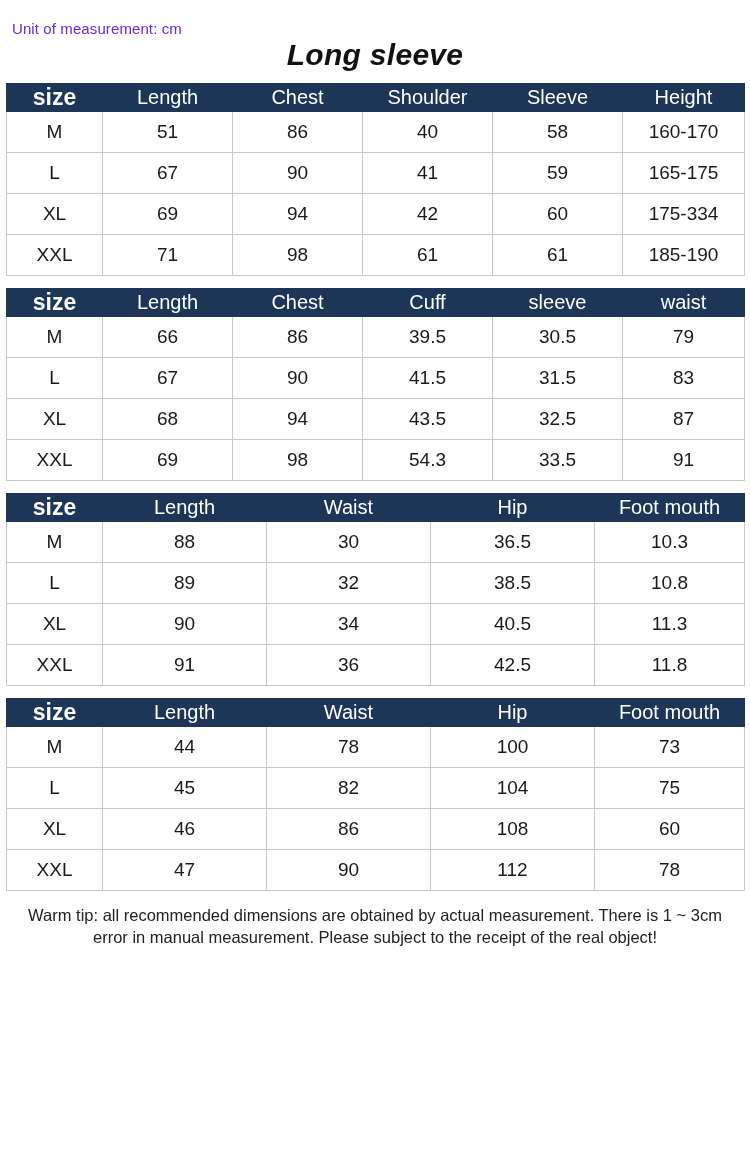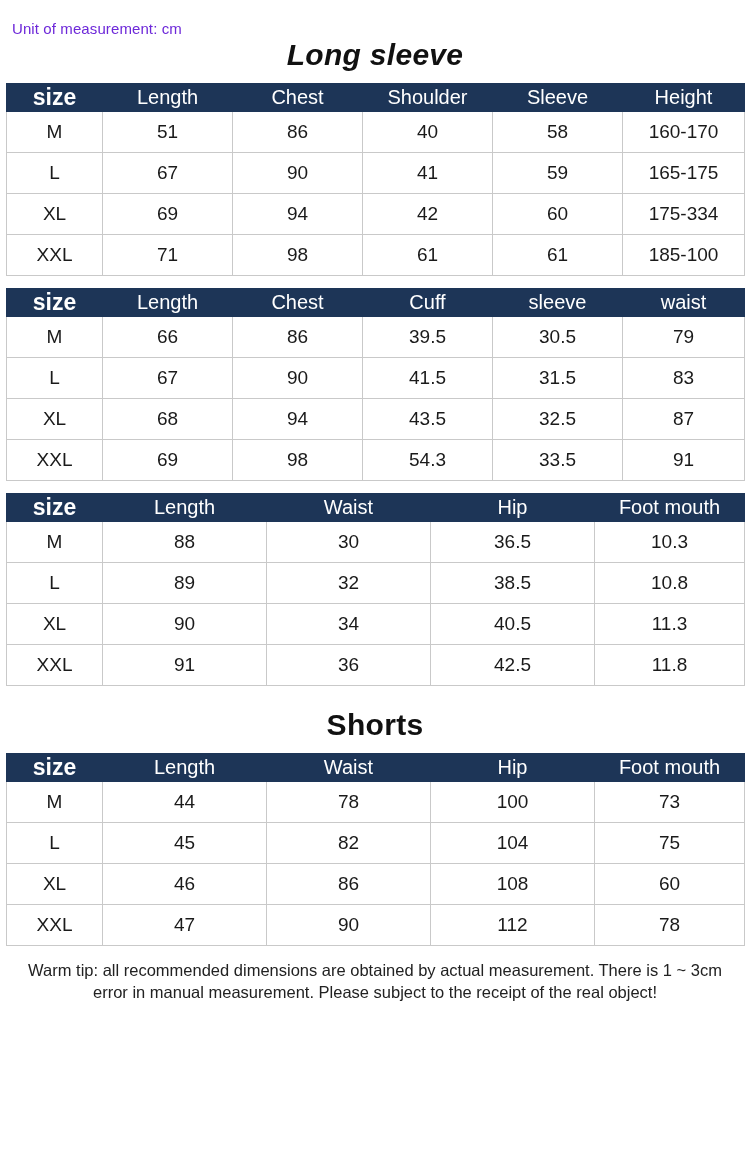--- a/index.html
+++ b/index.html
@@ -151,21 +151,21 @@
         <td>42</td>
         <td>60</td>
         <td>175-334</td>
       </tr>
       <tr>
         <td class="size-cell">XXL</td>
         <td>71</td>
         <td>98</td>
         <td>61</td>
         <td>61</td>
-        <td>185-100</td>
+        <td>185-190</td>
       </tr>
     </tbody>
   </table>
 
   <table class="size-table cols6">
     <colgroup>
         <col class="c0">
         <col class="c1">
         <col class="c2">
         <col class="c3">
@@ -260,21 +260,20 @@
       <tr>
         <td class="size-cell">XXL</td>
         <td>91</td>
         <td>36</td>
         <td>42.5</td>
         <td>11.8</td>
       </tr>
     </tbody>
   </table>
 
-  <h2 class="section-title title-shorts">Shorts</h2>
   <table class="size-table cols5">
     <colgroup>
         <col class="c0">
         <col class="c1">
         <col class="c2">
         <col class="c3">
         <col class="c4">
       </colgroup>
     <thead>
       <tr>

